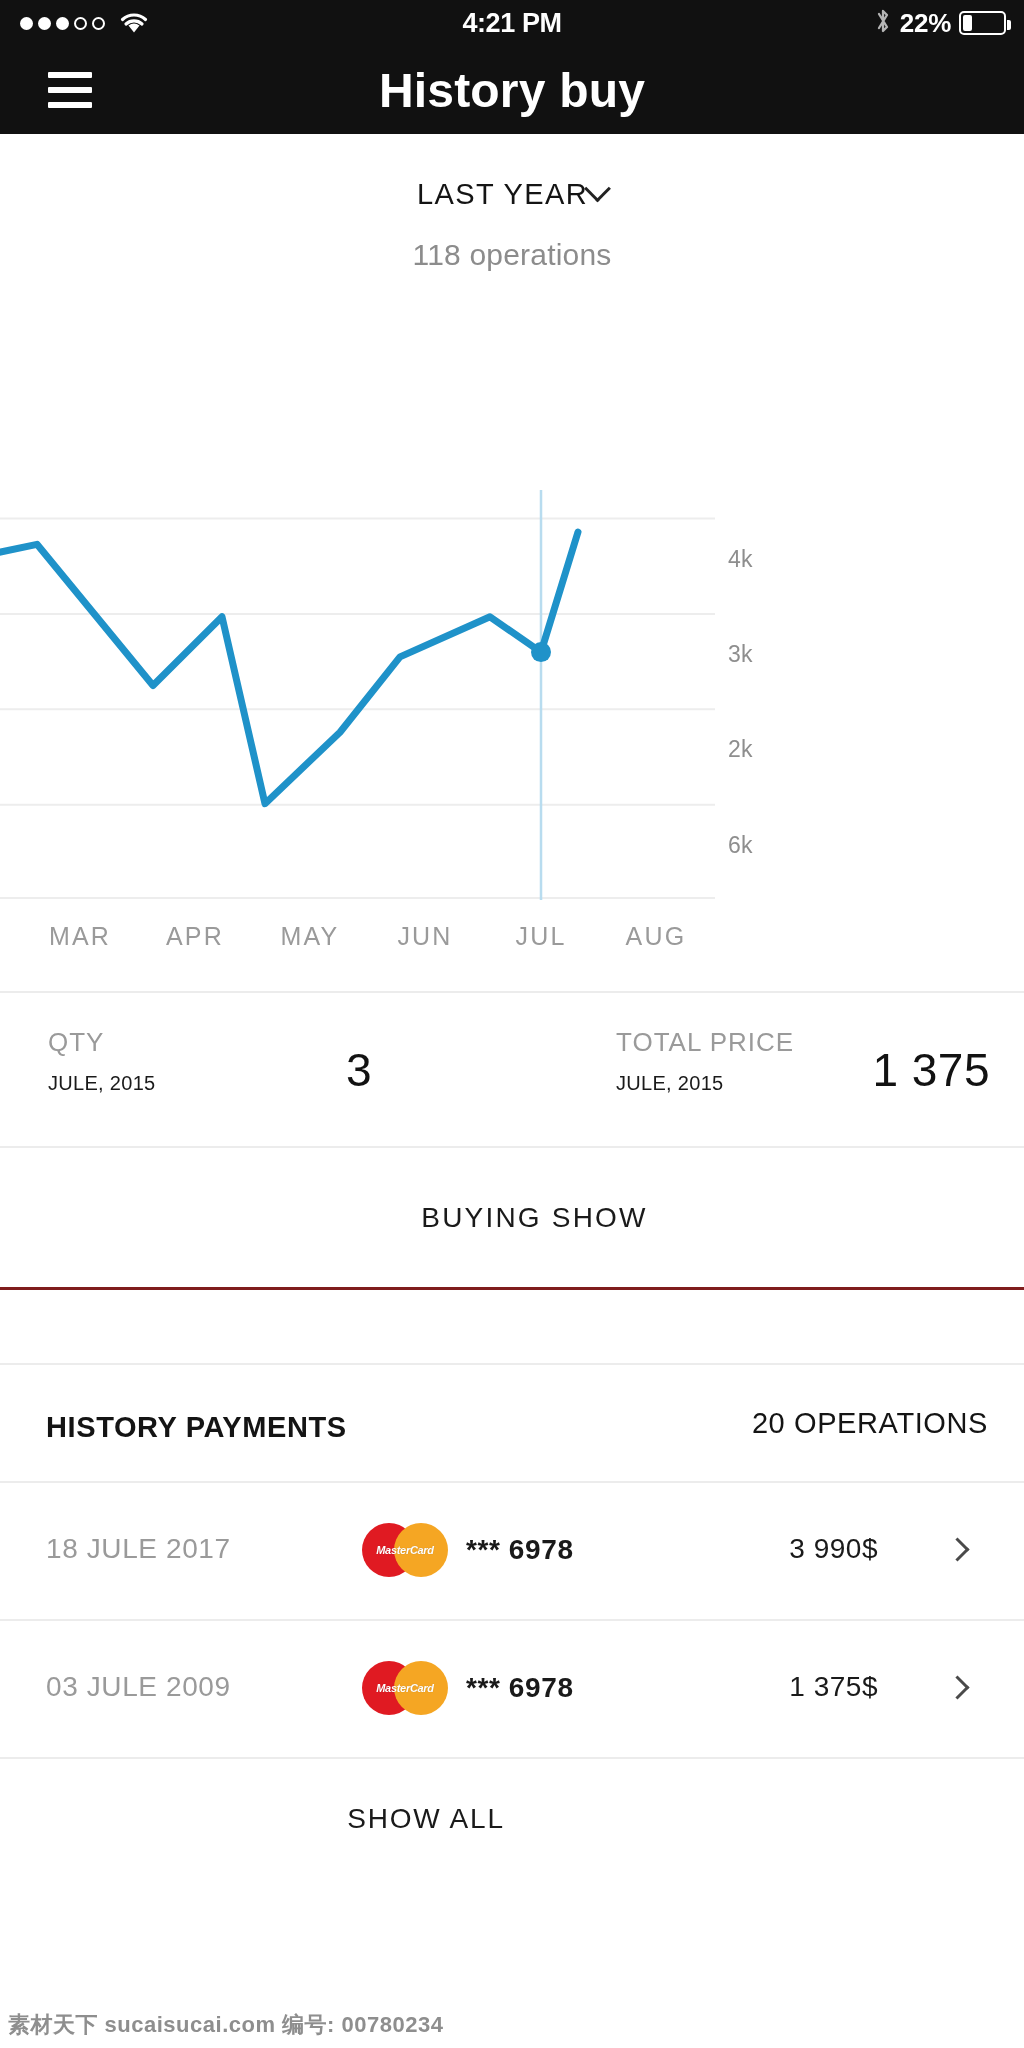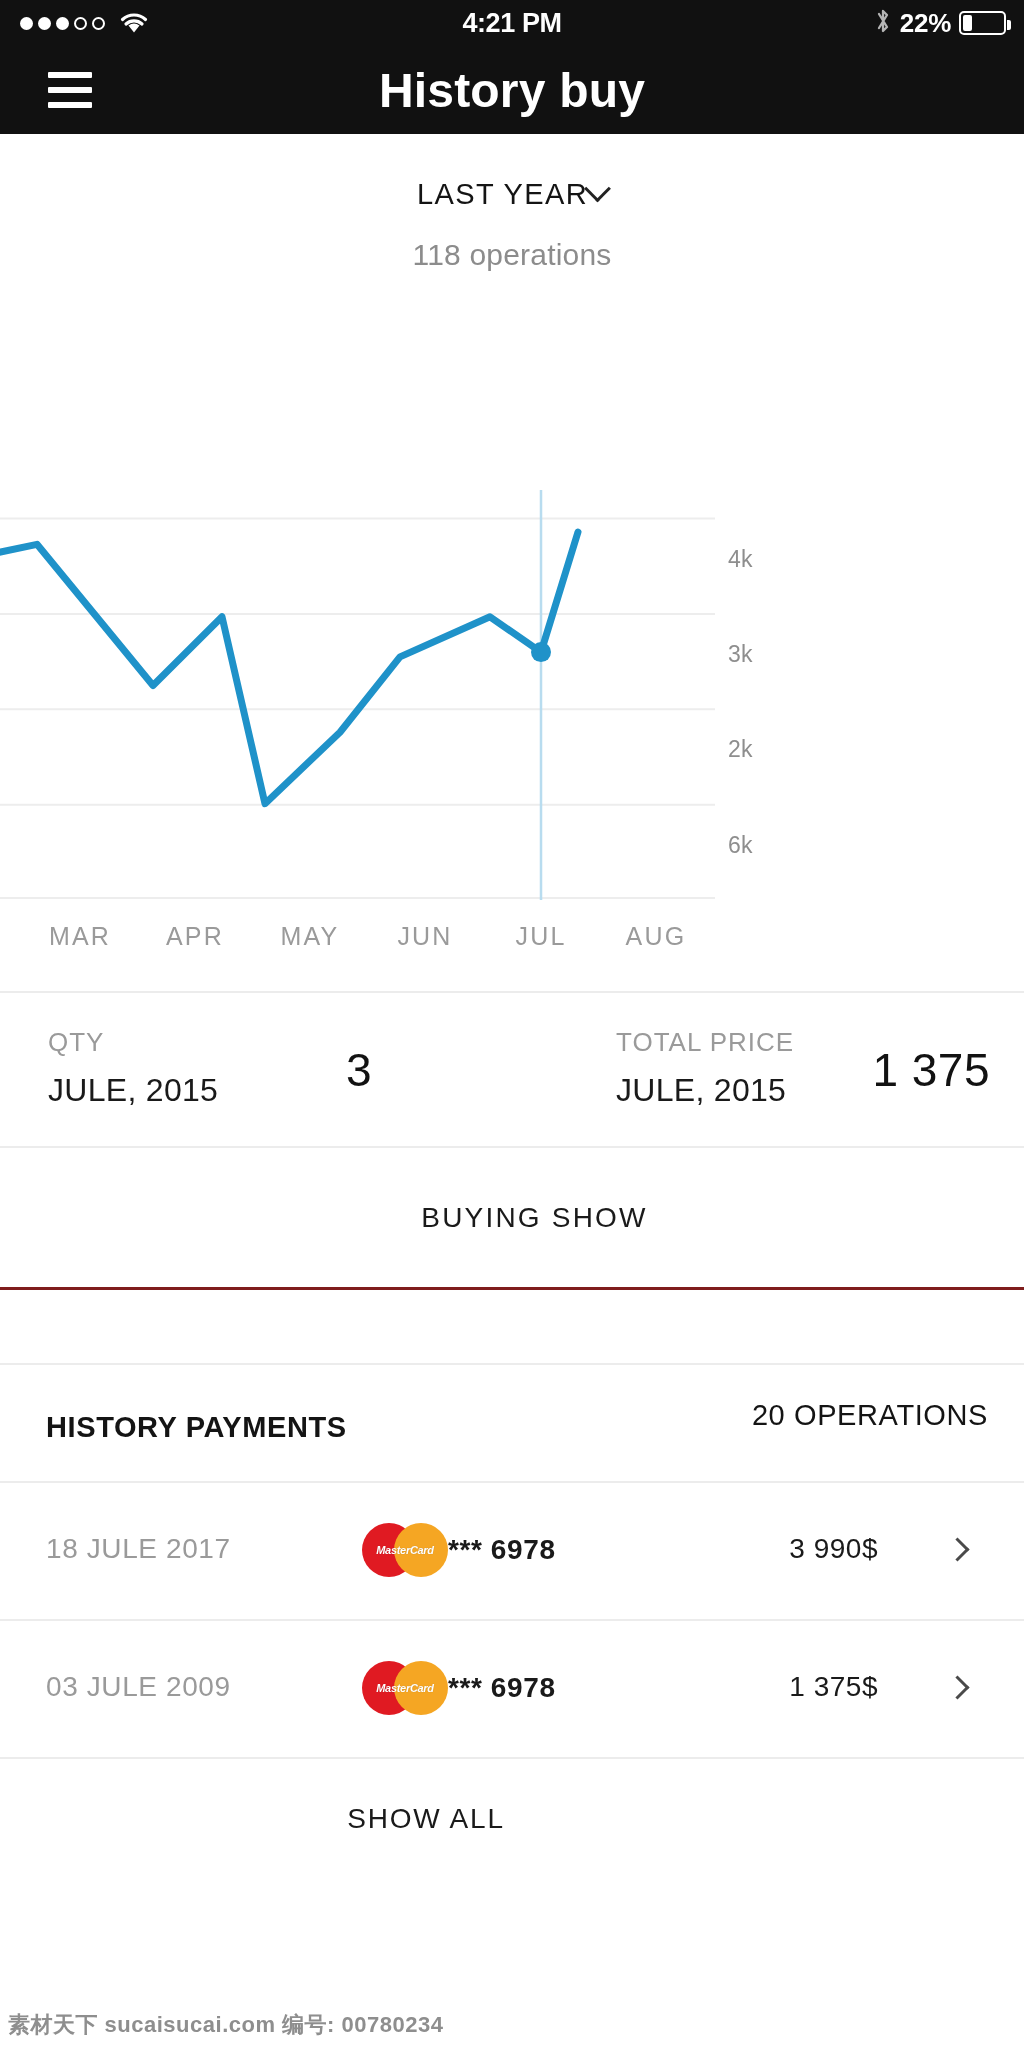--- a/index.html
+++ b/index.html
@@ -221,21 +221,21 @@
   }
   .stat.left .labels { left: 48px; }
   .stat.right .labels { left: 104px; }
   .stat-title {
     font-size: 26px;
     color: #9a9a9a;
     letter-spacing: 1px;
   }
   .stat-sub {
     margin-top: 14px;
-    font-size: 32px;
+    font-size: 20px;
     color: #1a1a1a;
     letter-spacing: 0.3px;
   }
   .stat-value {
     position: absolute;
     right: 34px;
     top: 50px;
     font-size: 46px;
     color: #121212;
     letter-spacing: 0.5px;
@@ -278,21 +278,21 @@
   .hp-title {
     position: absolute;
     left: 46px; top: 46px;
     font-size: 29px;
     font-weight: bold;
     color: #141414;
     letter-spacing: 0.6px;
   }
   .hp-count {
     position: absolute;
-    right: 36px; top: 34px;
+    right: 36px; top: 42px;
     font-size: 29px;
     color: #141414;
     letter-spacing: 0.6px;
   }
 
   .pay-row {
     position: absolute;
     left: 0; width: 1024px; height: 138px;
     border-bottom: 2px solid #ececec;
     cursor: pointer;
@@ -304,20 +304,21 @@
     left: 46px; top: 50px;
     font-size: 28px;
     color: #9a9a9a;
     letter-spacing: 0.6px;
   }
   .pay-card {
     position: absolute;
     left: 362px; top: 40px;
     display: flex;
     align-items: center;
+    gap: 18px;
   }
   .mc-logo {
     position: relative;
     width: 86px; height: 54px;
   }
   .mc-c {
     position: absolute;
     top: 0;
     width: 54px; height: 54px;
     border-radius: 50%;

